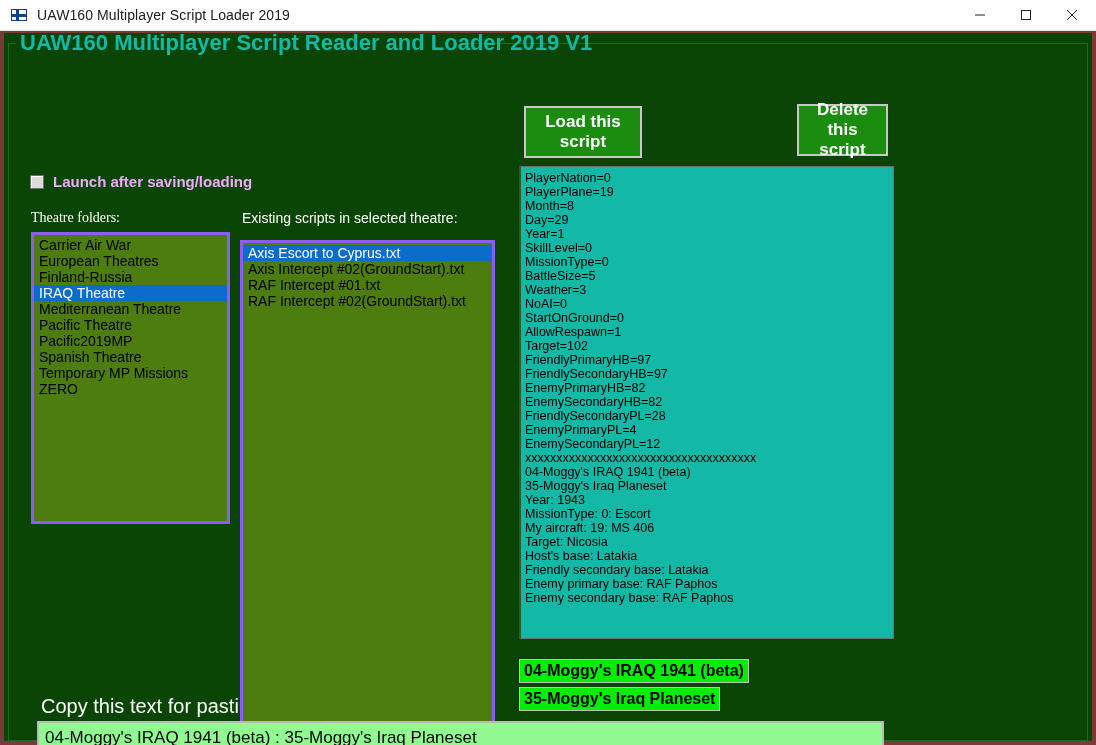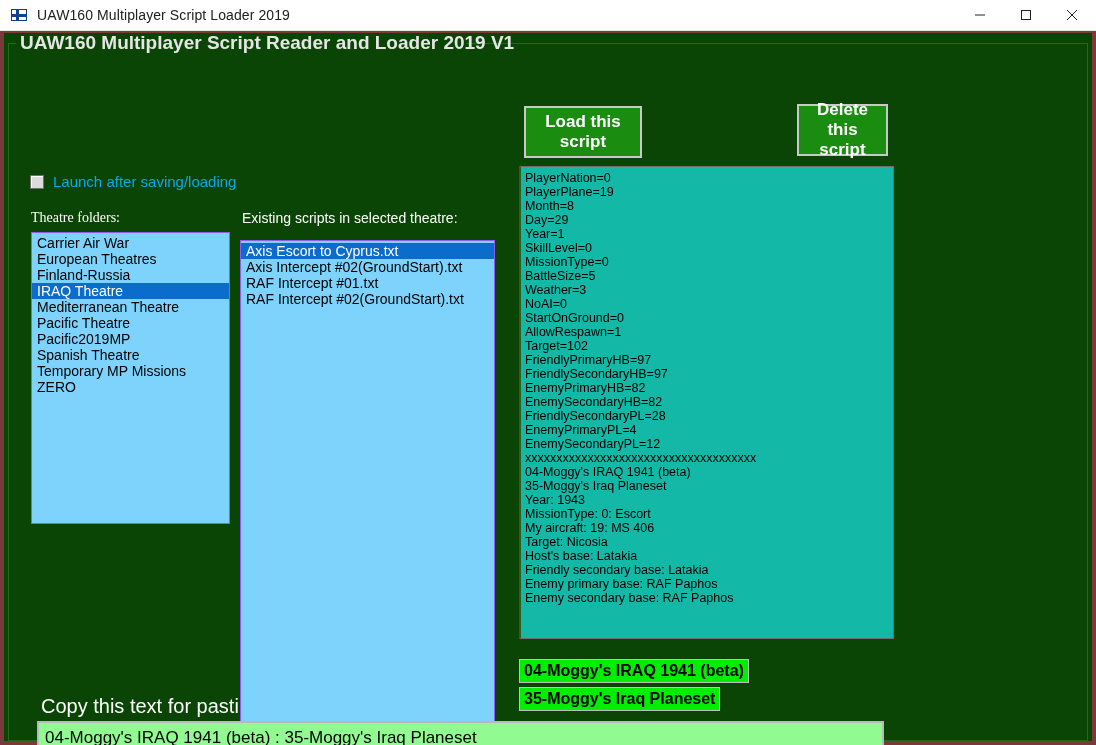--- a/index.html
+++ b/index.html
@@ -94,23 +94,23 @@
     background: #1d6b14;
   }
   #groupbox-top-right {
     position: absolute;
     top: 10px; height: 1px;
     background: #1d6b14;
   }
   #group-title {
     position: absolute;
     left: 12px; top: 0px;
-    font-size: 19px;
+    font-size: 22px;
     font-weight: bold;
-    color: #e5e5e5;
+    color: #14b8a6;
     white-space: nowrap;
     padding: 0 4px;
     line-height: 20px;
   }
 
   
   .grn-button {
     position: absolute;
     background: #1a8c10;
     border: 2px solid #c8c8c8;
@@ -139,41 +139,41 @@
   #chk-box {
     width: 14px; height: 14px;
     background: #dcdcdc;
     border: 1px solid #6f6f6f;
     box-shadow: inset 1px 1px 0 #ffffff;
     flex: none;
   }
   #chk-label {
     margin-left: 9px;
     font-size: 15px;
-    font-weight: normal;
-    color: #0ea5e9;
+    font-weight: bold;
+    color: #f0abfc;
     white-space: nowrap;
   }
 
   
   .lbl {
     position: absolute;
     color: #ffffff;
     font-size: 14px;
     white-space: nowrap;
   }
   #lbl-theatre { left: 27px; top: 177px; font-family: Liberation Serif, serif; }
   #lbl-scripts { left: 238px; top: 177px; }
   #lbl-copy { left: 37px; top: 662px; font-size: 20px; }
 
   
   .listbox {
     position: absolute;
-    background: #7dd3fc;
-    border: 1px solid #8b5cf6;
+    background: #4d7c0f;
+    border: 3px solid #8b5cf6;
     overflow: hidden;
     font-size: 14px;
     color: #000000;
     padding: 2px 0 0 0;
   }
   #list-theatres { left: 27px; top: 199px; width: 199px; height: 292px; }
   #list-scripts  { left: 236px; top: 207px; width: 255px; height: 526px; }
 
   .listitem {
     padding: 0 4px 0 5px;

